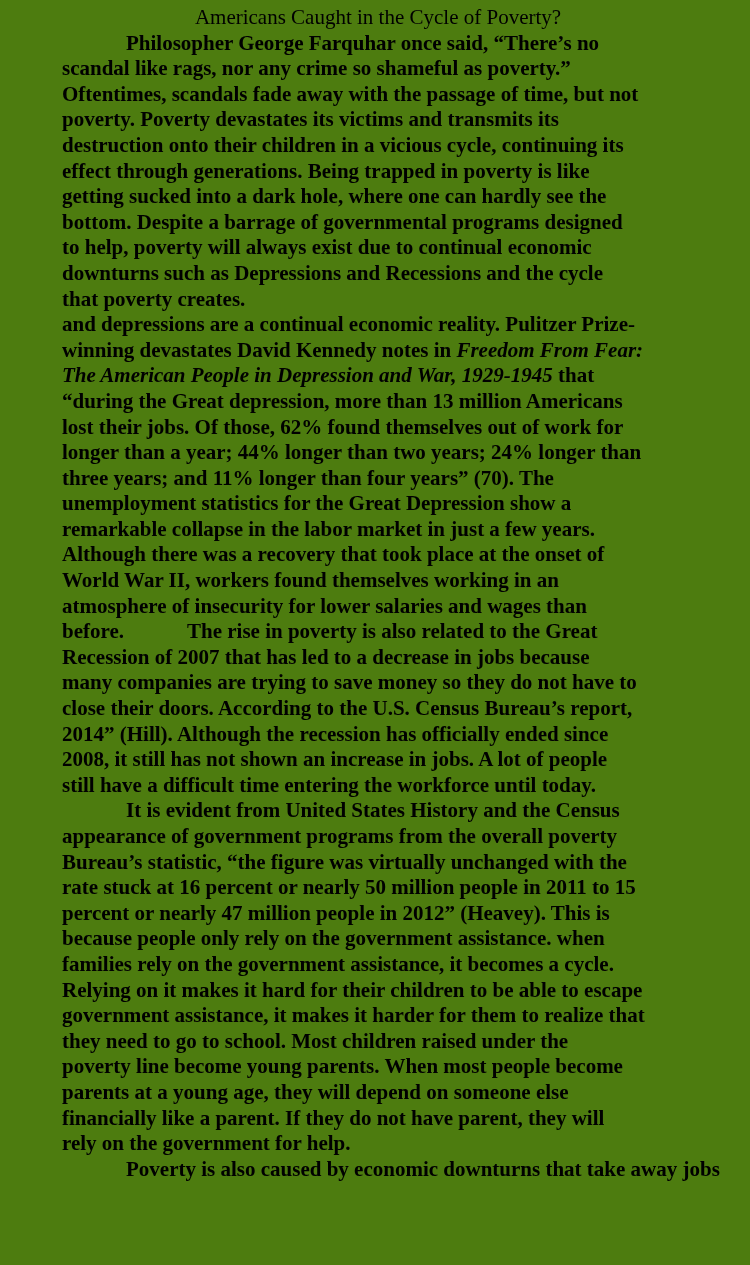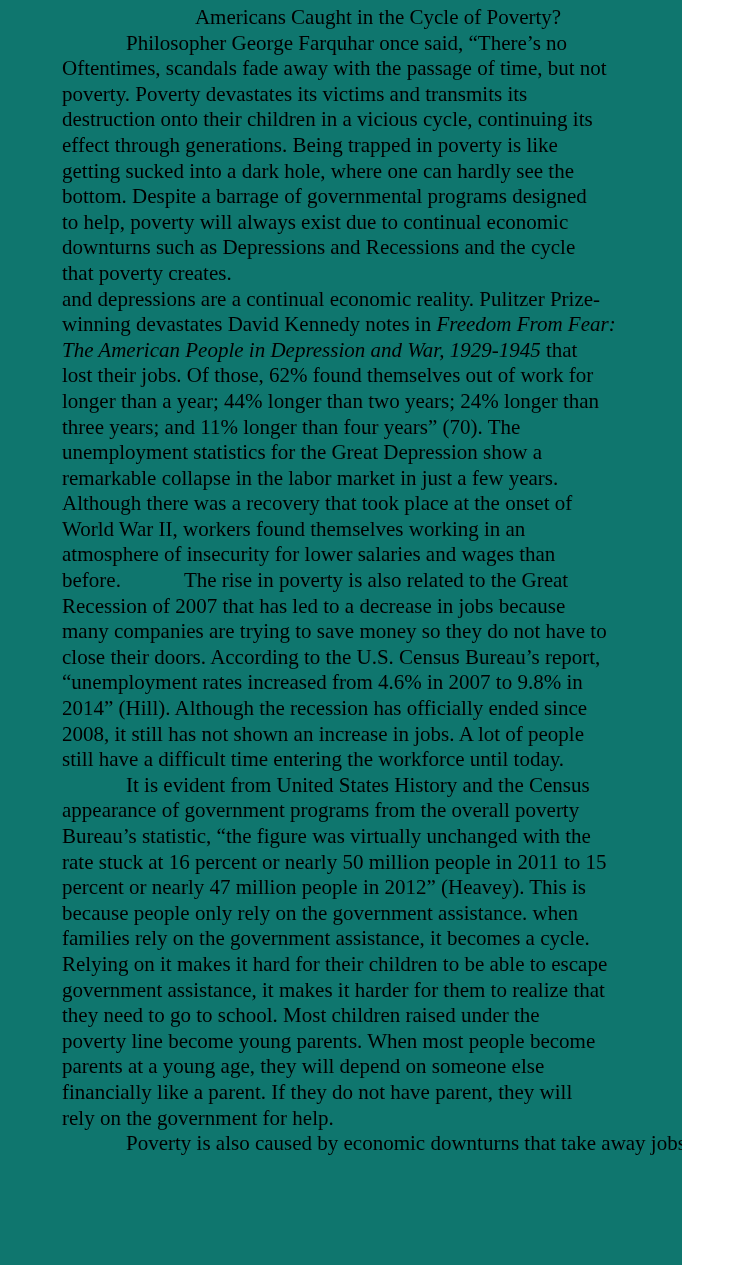--- a/index.html
+++ b/index.html
@@ -1,78 +1,80 @@
 <!DOCTYPE html>
 <html><head>
 <meta charset="utf-8">
 <style>
   html, body { margin: 0; padding: 0; background: #ffffff; }
   .page {
     position: relative;
-    width: 682px;
+    width: 750px;
     height: 1265px;
-    background: #0f766e;
+    background: #4d7c0f;
     overflow: hidden;
   }
   .doc {
     position: absolute;
     left: 62px;
     top: 5px;
     width: 632px;
     font-family: "Liberation Serif", "DejaVu Serif", serif;
     font-size: 21px;
     line-height: 25.6px;
     color: #000000;
   }
   .title-line {
     text-align: center;
     white-space: nowrap;
     height: 25.6px;
   }
   .line {
     white-space: nowrap;
     height: 25.6px;
+    font-weight: bold;
   }
   .indent { padding-left: 64px; }
   .italic { font-style: italic; }
   .tab { display: inline-block; height: 1px; }
 </style>
 </head>
 <body>
 
 <div class="page">
   <div class="doc">
     <div class="title-line">Americans Caught in the Cycle of Poverty?</div>
 
   <div class="line indent"><span>Philosopher George Farquhar once said, “There’s no</span></div>
+      <div class="line"><span>scandal like rags, nor any crime so shameful as poverty.”</span></div>
       <div class="line"><span>Oftentimes, scandals fade away with the passage of time, but not</span></div>
       <div class="line"><span>poverty. Poverty devastates its victims and transmits its</span></div>
       <div class="line"><span>destruction onto their children in a vicious cycle, continuing its</span></div>
       <div class="line"><span>effect through generations. Being trapped in poverty is like</span></div>
       <div class="line"><span>getting sucked into a dark hole, where one can hardly see the</span></div>
       <div class="line"><span>bottom. Despite a barrage of governmental programs designed</span></div>
       <div class="line"><span>to help, poverty will always exist due to continual economic</span></div>
       <div class="line"><span>downturns such as Depressions and Recessions and the cycle</span></div>
       <div class="line"><span>that poverty creates.</span></div>
       <div class="line"><span>and depressions are a continual economic reality. Pulitzer Prize-</span></div>
       <div class="line"><span>winning devastates David Kennedy notes in </span><span class="italic">Freedom From Fear:</span></div>
       <div class="line"><span class="italic">The American People in Depression and War, 1929-1945</span><span> that</span></div>
+      <div class="line"><span>“during the Great depression, more than 13 million Americans</span></div>
       <div class="line"><span>lost their jobs. Of those, 62% found themselves out of work for</span></div>
       <div class="line"><span>longer than a year; 44% longer than two years; 24% longer than</span></div>
       <div class="line"><span>three years; and 11% longer than four years” (70). The</span></div>
       <div class="line"><span>unemployment statistics for the Great Depression show a</span></div>
       <div class="line"><span>remarkable collapse in the labor market in just a few years.</span></div>
       <div class="line"><span>Although there was a recovery that took place at the onset of</span></div>
       <div class="line"><span>World War II, workers found themselves working in an</span></div>
       <div class="line"><span>atmosphere of insecurity for lower salaries and wages than</span></div>
       <div class="line"><span>before.</span><span class="tab" style="width: 63px;"></span><span>The rise in poverty is also related to the Great</span></div>
       <div class="line"><span>Recession of 2007 that has led to a decrease in jobs because</span></div>
       <div class="line"><span>many companies are trying to save money so they do not have to</span></div>
       <div class="line"><span>close their doors. According to the U.S. Census Bureau’s report,</span></div>
-      <div class="line"><span>“unemployment rates increased from 4.6% in 2007 to 9.8% in</span></div>
       <div class="line"><span>2014” (Hill). Although the recession has officially ended since</span></div>
       <div class="line"><span>2008, it still has not shown an increase in jobs. A lot of people</span></div>
       <div class="line"><span>still have a difficult time entering the workforce until today.</span></div>
       <div class="line indent"><span>It is evident from United States History and the Census</span></div>
       <div class="line"><span>appearance of government programs from the overall poverty</span></div>
       <div class="line"><span>Bureau’s statistic, “the figure was virtually unchanged with the</span></div>
       <div class="line"><span>rate stuck at 16 percent or nearly 50 million people in 2011 to 15</span></div>
       <div class="line"><span>percent or nearly 47 million people in 2012” (Heavey). This is</span></div>
       <div class="line"><span>because people only rely on the government assistance. when</span></div>
       <div class="line"><span>families rely on the government assistance, it becomes a cycle.</span></div>

